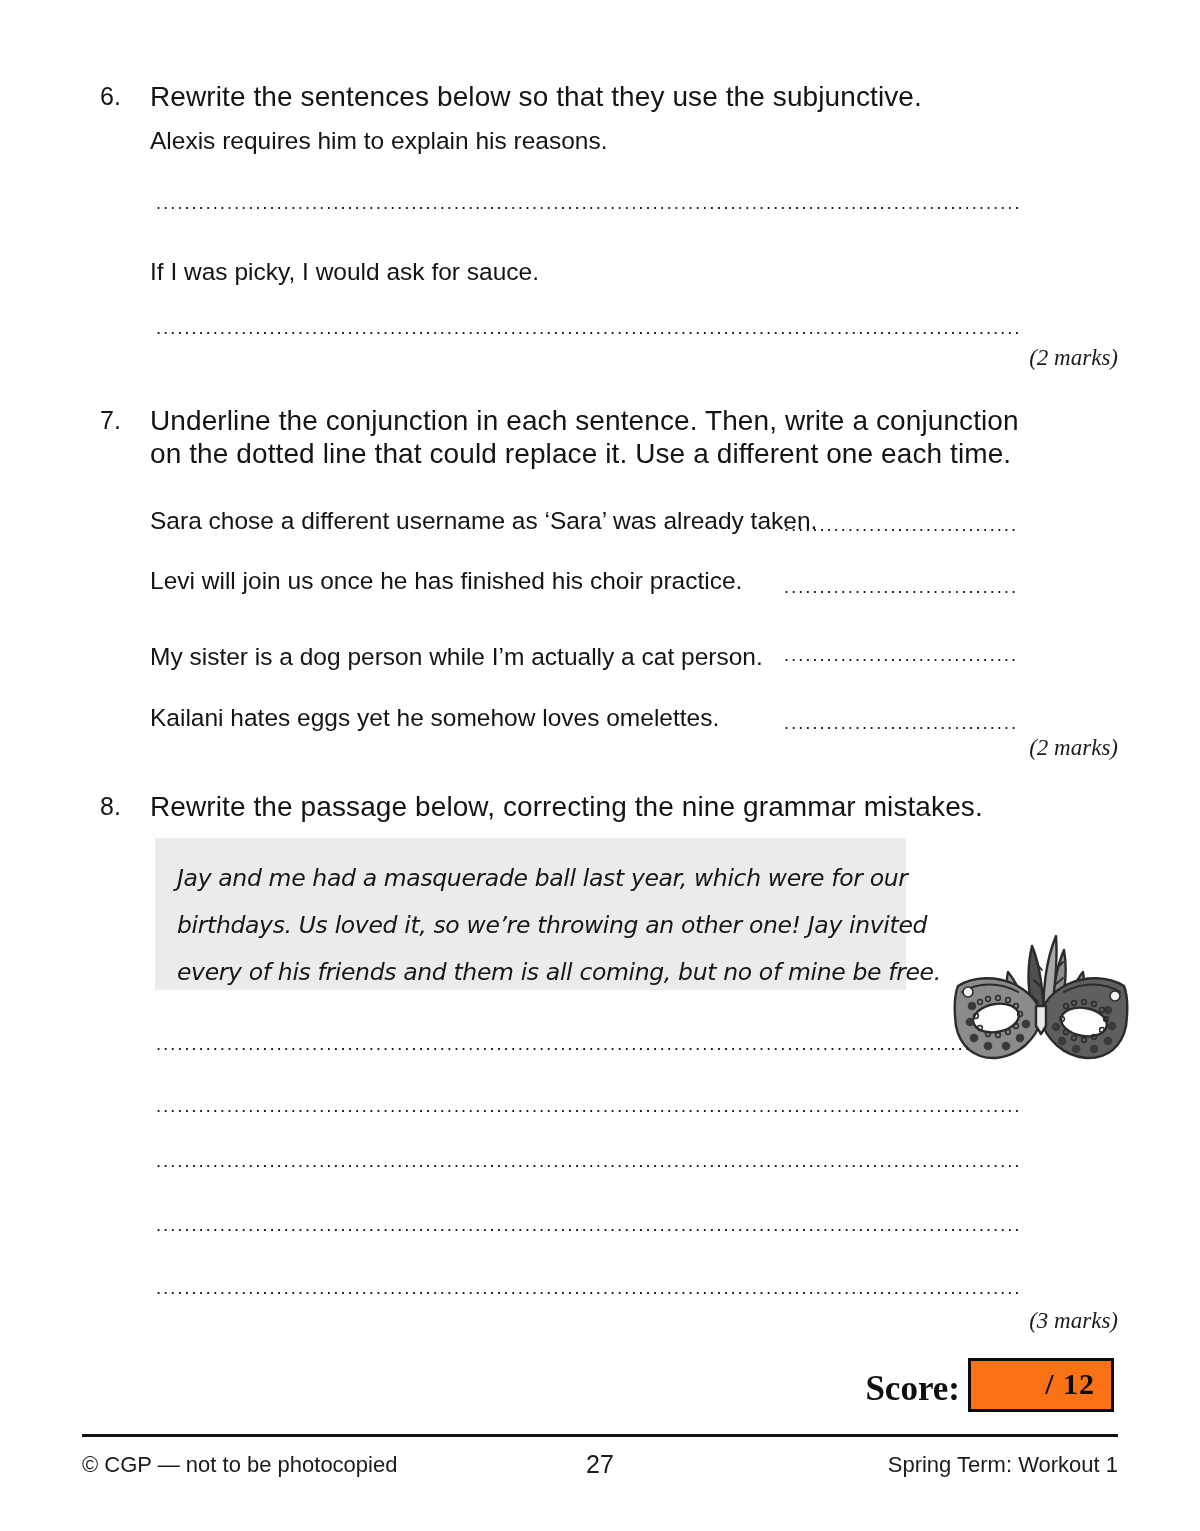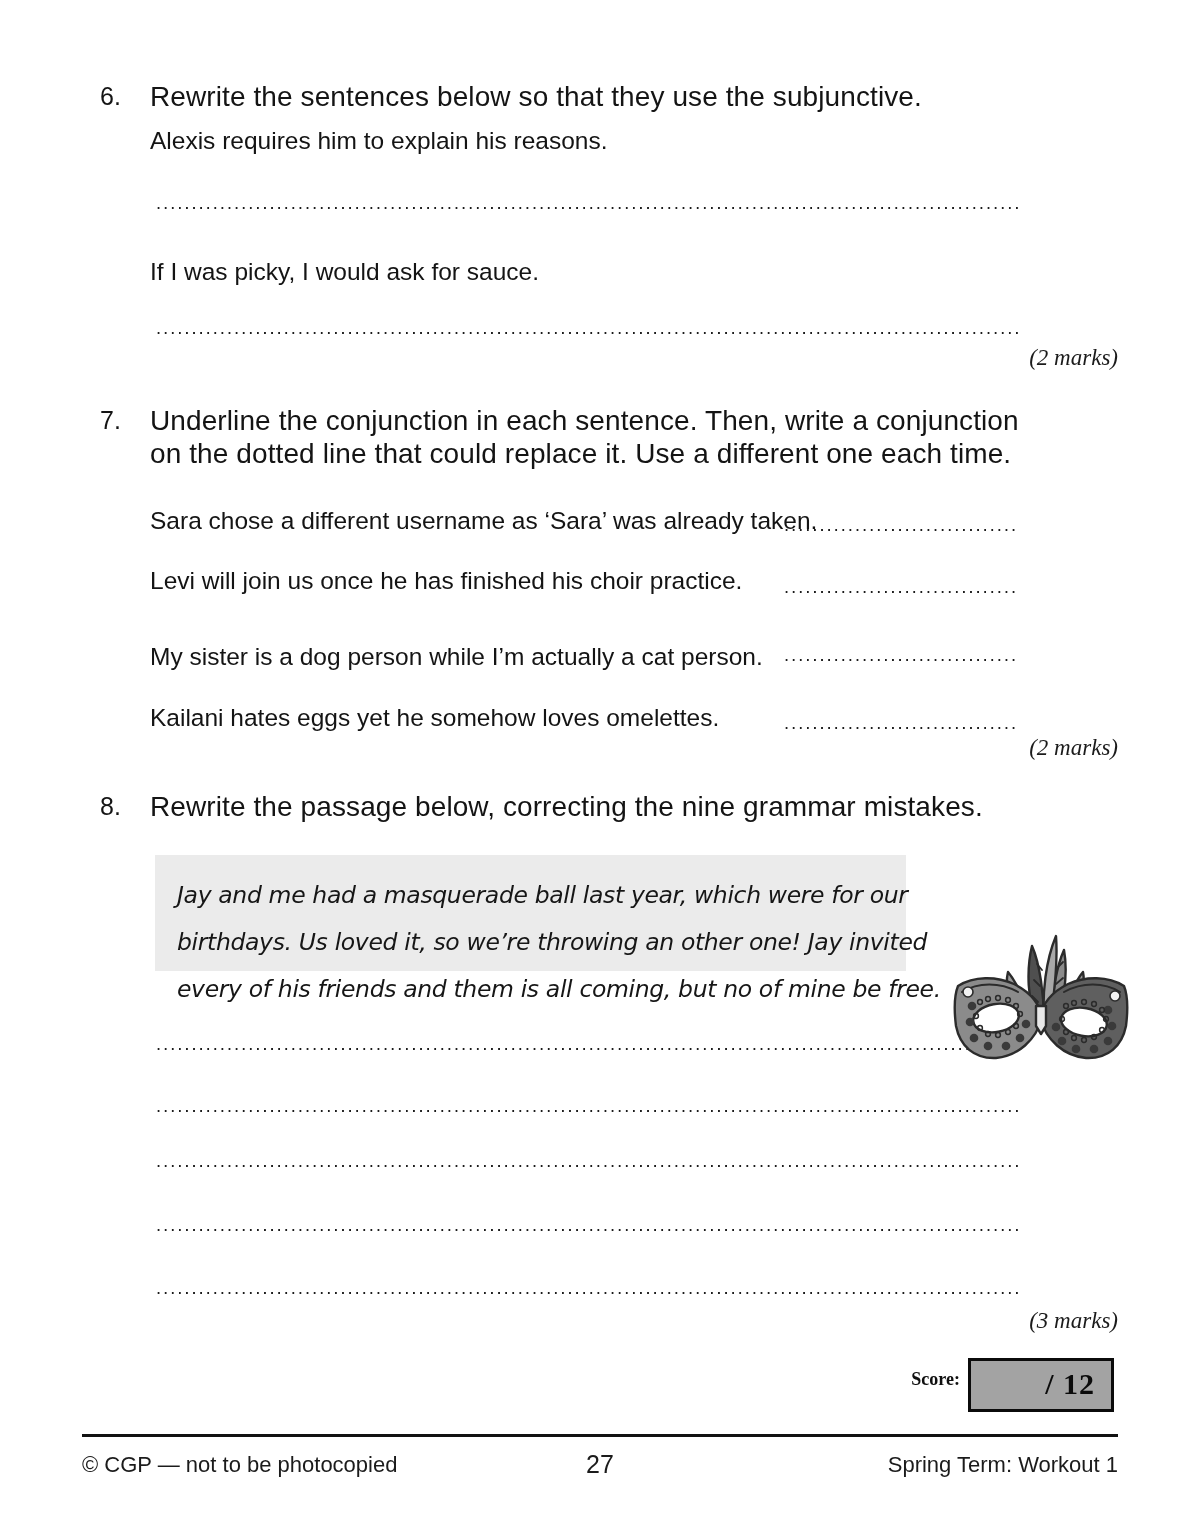--- a/index.html
+++ b/index.html
@@ -81,23 +81,22 @@
     color: #141414;
     white-space: nowrap;
   }
 
   
   .passage-box {
     position: absolute;
     left: 155px;
     top: 838px;
     width: 751px;
-    height: 116px;
+    height: 152px;
     background: #ebebeb;
-    margin-top: 17px;
   }
   .passage-inner {
     padding: 17px 22px 0 22px;
   }
   .passage-line {
     font-family: "DejaVu Sans", sans-serif;
     font-style: italic;
     font-size: 23.5px;
     line-height: 47px;
     letter-spacing: -0.35px;
@@ -121,33 +120,33 @@
     top: 1355px;
     width: 258px;
     height: 60px;
   }
   .score-label {
     position: absolute;
     right: 158px;
     top: 14px;
     font-family: "Liberation Serif", serif;
     font-weight: bold;
-    font-size: 18px;
+    font-size: 35px;
     color: #0f0f0f;
     white-space: nowrap;
   }
   .score-box {
     position: absolute;
     left: 108px;
     top: 3px;
     width: 146px;
     height: 54px;
     border: 3px solid #0b0b0b;
     box-sizing: border-box;
-    background: #a3a3a3;
+    background: #f97316;
   }
   .score-value {
     position: absolute;
     right: 16px;
     top: 6px;
     font-family: "Liberation Serif", serif;
     font-weight: bold;
     font-size: 30px;
     color: #0b0b0b;
     letter-spacing: 1px;

